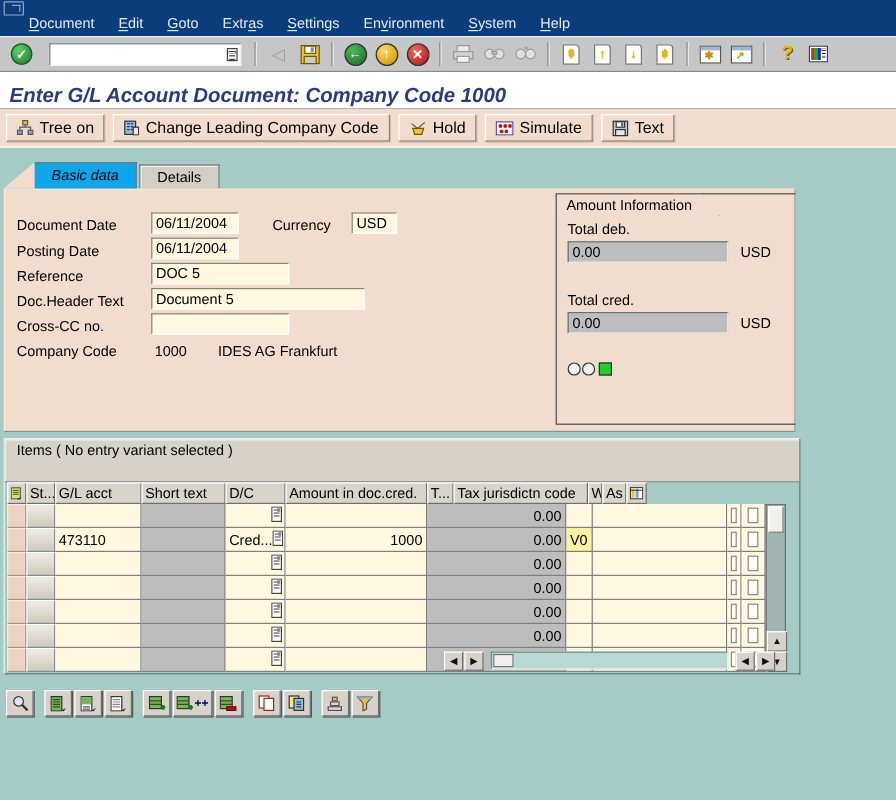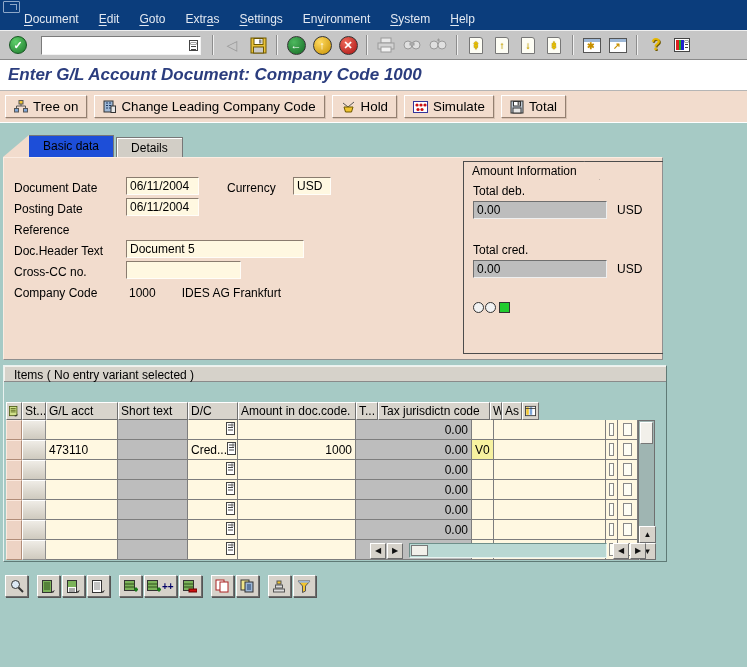--- a/index.html
+++ b/index.html
@@ -33,33 +33,33 @@
   .winbtn { position:relative; width:18px; height:15px; background:#fff; border:1px solid #555; }
   .winbtn::before { content:""; position:absolute; top:0; left:0; right:0; height:3px; background:#9db7d6; }
   .winbtn span { position:absolute; left:3px; top:2px; font-size:9px; color:#c79000; font-weight:bold; }
   .helpq { color:#e7b800; font-size:16px; font-weight:bold; text-shadow:1px 1px 0 #6e5800; }
   .custgrid { position:relative; width:16px; height:14px; background:#fff; border:1px solid #444; }
   .custgrid::before { content:""; position:absolute; left:1px; top:1px; width:8px; height:10px;
      background:linear-gradient(90deg,#d22 0 33%,#2a2 33% 66%,#22c 66% 100%); }
   .custgrid::after { content:""; position:absolute; right:1px; top:2px; width:3px; height:1px; box-shadow:0 0 0 0.5px #444, 0 3px 0 0 #444, 0 6px 0 0 #444; }
 
   
-  .titlebar { position:absolute; top:60px; left:0; width:747px; height:31px; background:#fff; border-bottom:1px solid #b5b5b5; display:flex; align-items:center; padding-left:8px; }
+  .titlebar { position:absolute; top:60px; left:0; width:747px; height:31px; background:#fff; border-bottom:1px solid #b5b5b5; display:flex; align-items:flex-end; padding-left:8px; }
   .title { font-size:17px; font-weight:bold; font-style:italic; color:#2b3d7e; }
 
   
   .appbar { position:absolute; top:91px; left:0; width:747px; height:32px; background:#f2dccd; border-bottom:1px solid #fff; display:flex; align-items:center; padding-left:5px; gap:7px; }
   .appbtn { height:23px; display:inline-flex; align-items:center; gap:5px; padding:0 8px; background:#f2dccd; border:1px solid; border-color:#fff #937f70 #937f70 #fff; box-shadow:1px 1px 0 #d9c3b3; white-space:nowrap; }
   .appbtn svg { flex:0 0 auto; }
 
   
   .tabstrip { position:absolute; top:135px; left:3px; display:flex; align-items:flex-end; height:22px; }
   .tab-wedge { width:26px; height:22px; background:#f2dccd; clip-path:polygon(100% 0,100% 100%,0 100%); }
   .tab { position:relative; height:22px; padding:3px 14px 0 14px; border:1px solid #777; border-bottom:none; }
-  .tab.active { background:#1d4ed8; border-left:none; z-index:2; }
+  .tab.active { background:#0ea5e9; border-left:none; z-index:2;font-style:italic; }
   .tab.inactive { background:#d2cec6; height:20px; margin-left:2px; box-shadow:inset 1px 1px 0 #fff; }
 
   
   .content { position:absolute; top:157px; left:3px; width:660px; height:203px; background:#f2dccd; border:1px solid; border-color:#fbece2 #8f8f8f #8f8f8f #fbece2; clip-path:polygon(0 0,100% 0,100% 100%,0 100%); }
   .form { position:absolute; top:16px; left:10px; }
   .frow { height:21px; display:flex; align-items:flex-end; }
   .flabel { width:112px; }
   .field { height:18px; background:#fff8e1; border:1px solid; border-color:#8a7c6f #fffdf8 #fffdf8 #8a7c6f; font-family:"Liberation Sans",sans-serif; font-size:12px; padding:0 3px; }
   .plain { padding:0 3px; }
 
@@ -68,21 +68,21 @@
   .amounttab { position:absolute; top:-1px; left:-1px; height:19px; padding:2px 22px 0 8px; background:#f2dccd; border:1px solid #4c4c4c; border-bottom:none; clip-path:polygon(0 0,calc(100% - 16px) 0,100% 100%,0 100%); }
   .ainner { position:absolute; top:22px; left:9px; right:9px; }
   .aro { width:134px; height:18px; background:#bdbdbd; border:1px solid; border-color:#6f6f6f #efefef #efefef #6f6f6f; padding:0 3px; font-size:12px; }
   .arow { display:flex; align-items:center; gap:10px; margin-top:3px; }
   .lights { display:flex; align-items:center; gap:1px; margin-top:24px; }
   .light-c { width:11px; height:11px; border-radius:50%; background:#f2f2f2; border:1px solid #333; }
   .light-s { width:11px; height:11px; background:#21cc2e; border:1px solid #333; margin-left:2px; }
 
   
   .items { position:absolute; top:365px; left:3px; width:664px; height:197px; background:#a6cac5; border:1px solid; border-color:#e9f2f0 #5f7a76 #5f7a76 #e9f2f0; }
-  .items-title { height:16px; background:#d6d2ca; border-bottom:1px solid #8a8a8a; box-shadow:inset 1px 1px 0 #f3f1ec; line-height:19px; padding-left:10px; }
+  .items-title { height:36px; background:#d6d2ca; border-bottom:1px solid #8a8a8a; box-shadow:inset 1px 1px 0 #f3f1ec; line-height:19px; padding-left:10px; }
   .tablewrap { position:absolute; top:36px; left:2px; display:flex; flex-direction:column; }
   .thead, .trow { display:flex; }
   .hc { height:18px; background:#d8d4cc; border:1px solid; border-color:#fff #6f6f6f #6f6f6f #fff; font-size:12px; padding:0 2px; overflow:hidden; white-space:nowrap; display:flex; align-items:center; }
   .c { height:20px; border-right:1px solid #7d7d7d; border-bottom:1px solid #7d7d7d; font-size:12px; padding:0 3px; overflow:hidden; white-space:nowrap; display:flex; align-items:center; }
   .w-sel{width:16px} .w-st{width:24px} .w-gl{width:72px} .w-short{width:70px} .w-dc{width:50px}
   .w-amt{width:118px} .w-loc{width:116px} .w-t{width:22px} .w-jur{width:112px} .w-w{width:12px} .w-as{width:20px} .w-vs{width:17px}
   .edit { background:#fff8e1; }
   .ro { background:#bdbdbd; }
   .num { justify-content:flex-end; }
   .c.sel { background:#edd3c4; border:1px solid; border-color:#fbe9de #b18d79 #b18d79 #fbe9de; }
@@ -254,21 +254,21 @@
       </svg>
     <span>Simulate</span>
   </button>
   <button class="appbtn">
     <svg width="14" height="14" viewBox="0 0 14 14">
         <rect x="1" y="1" width="12" height="12" fill="#bfc9d4" stroke="#333"></rect>
         <rect x="3.5" y="1.5" width="7" height="4.5" fill="#fff" stroke="#333"></rect>
         <rect x="7.5" y="2" width="2" height="3.5" fill="#666"></rect>
         <rect x="3" y="8" width="8" height="5" fill="#e6e6e6" stroke="#333"></rect>
       </svg>
-    <span>Total</span>
+    <span>Text</span>
   </button>
 </div>
 
 <div class="tabstrip">
   <div class="tab-wedge"></div>
   <div class="tab active"><span>Basic data</span></div>
   <div class="tab inactive"><span>Details</span></div>
 </div>
 
 <div class="content">
@@ -278,20 +278,21 @@
       <input class="field" style="width: 73px;" value="06/11/2004">
       <span style="margin-left:28px; width:66px">Currency</span>
       <input class="field" style="width: 38px;" value="USD">
     </div>
     <div class="frow">
       <span class="flabel">Posting Date</span>
       <input class="field" style="width: 73px;" value="06/11/2004">
     </div>
     <div class="frow">
       <span class="flabel">Reference</span>
+      <input class="field" style="width: 115px;" value="DOC 5">
     </div>
     <div class="frow">
       <span class="flabel">Doc.Header Text</span>
       <input class="field" style="width: 178px;" value="Document 5">
     </div>
     <div class="frow">
       <span class="flabel">Cross-CC no.</span>
       <input class="field" style="width: 115px;" value="">
     </div>
     <div class="frow">
@@ -332,21 +333,21 @@
         <svg width="12" height="13" viewBox="0 0 12 13">
             <rect x="0.5" y="0.5" width="9" height="11" fill="#cfe08a" stroke="#4a5a10"></rect>
             <path d="M2 3h6M2 5h6M2 7h6" stroke="#4a5a10"></path>
             <path d="M6 12 L11 9.5 L8.5 12.5 Z" fill="#333"></path>
           </svg>
       </div>
       <div class="hc w-st">St...</div>
       <div class="hc w-gl">G/L acct</div>
       <div class="hc w-short">Short text</div>
       <div class="hc w-dc">D/C</div>
-      <div class="hc w-amt">Amount in doc.code.</div>
+      <div class="hc w-amt">Amount in doc.cred.</div>
       <div class="hc w-t">T...</div>
       <div class="hc w-jur">Tax jurisdictn code</div>
       <div class="hc w-w">W</div>
       <div class="hc w-as">As</div>
       <div class="hc w-vs">
         <svg width="13" height="12" viewBox="0 0 13 12">
             <rect x="0.5" y="0.5" width="12" height="11" fill="#fff" stroke="#333"></rect>
             <rect x="1.5" y="1.5" width="3" height="9" fill="#f0c430"></rect>
             <rect x="5.5" y="1.5" width="3" height="9" fill="#7ea6d8"></rect>
             <path d="M0.5 3h12" stroke="#333"></path>

